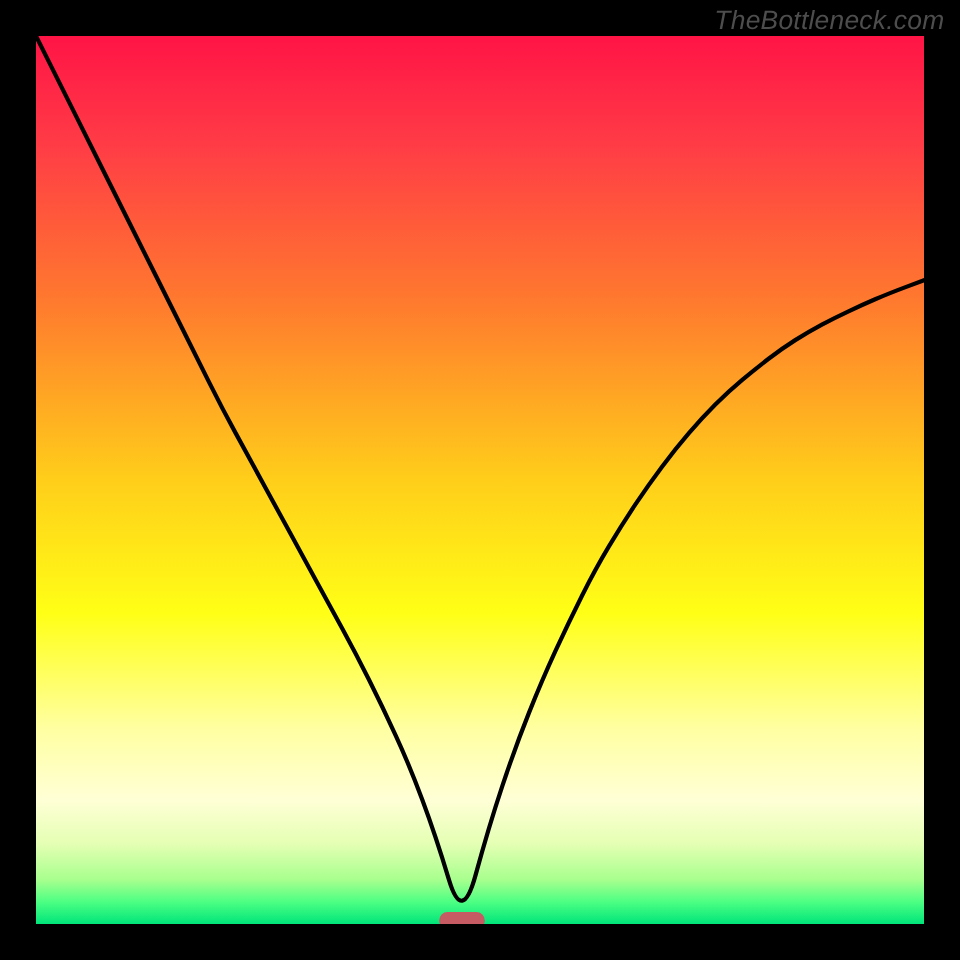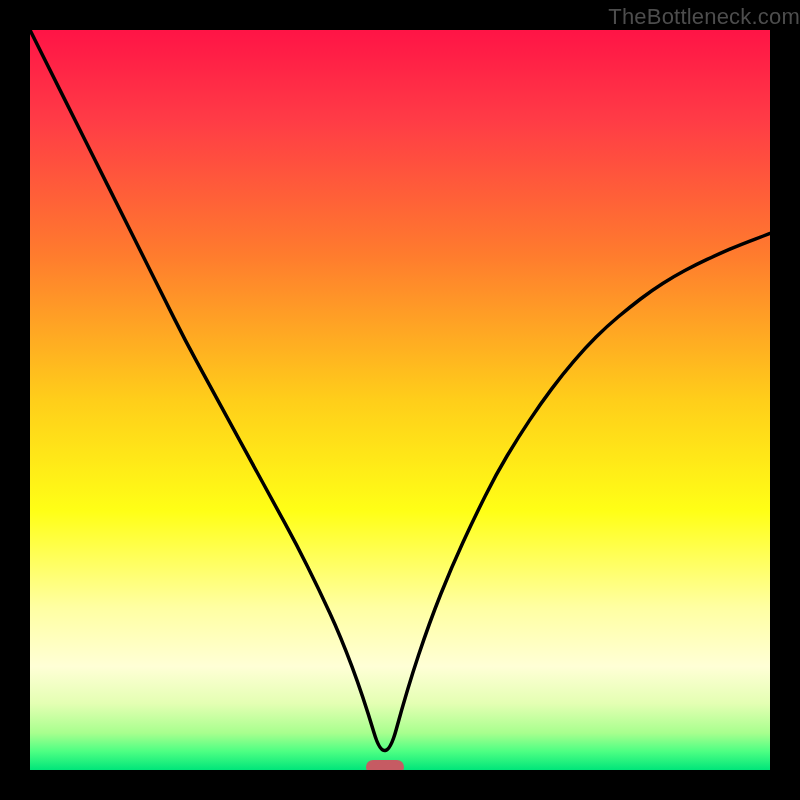--- a/index.html
+++ b/index.html
@@ -13,26 +13,27 @@
   }
   .frame {
     position: relative;
     width: 800px;
     height: 800px;
     background: #000;
   }
   .watermark {
     position: absolute;
     top: 4px;
-    right: 0;
+    right: 13px;
     color: #4d4d4d;
     font-size: 22px;
     font-weight: 500;
     letter-spacing: 0.2px;
     z-index: 20;
+    font-style: italic;
   }
   .plot {
     position: absolute;
     left: 30px;
     top: 30px;
     width: 740px;
     height: 740px;
     overflow: hidden;
   }
   .gradient {

